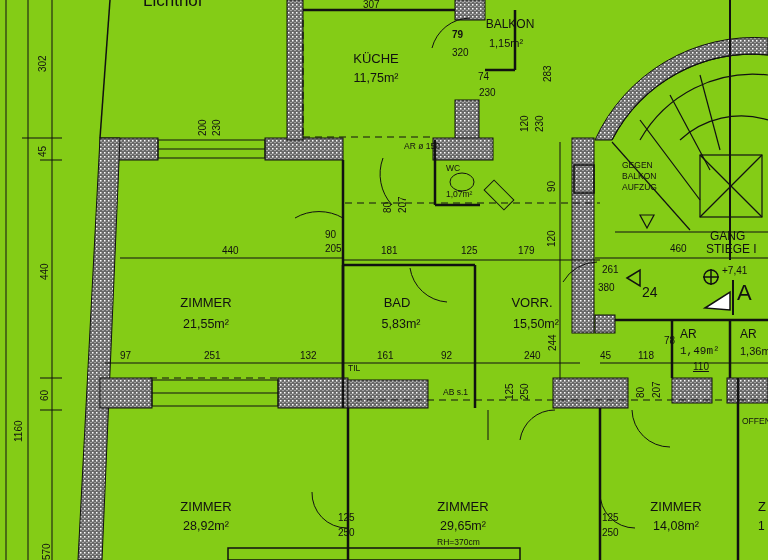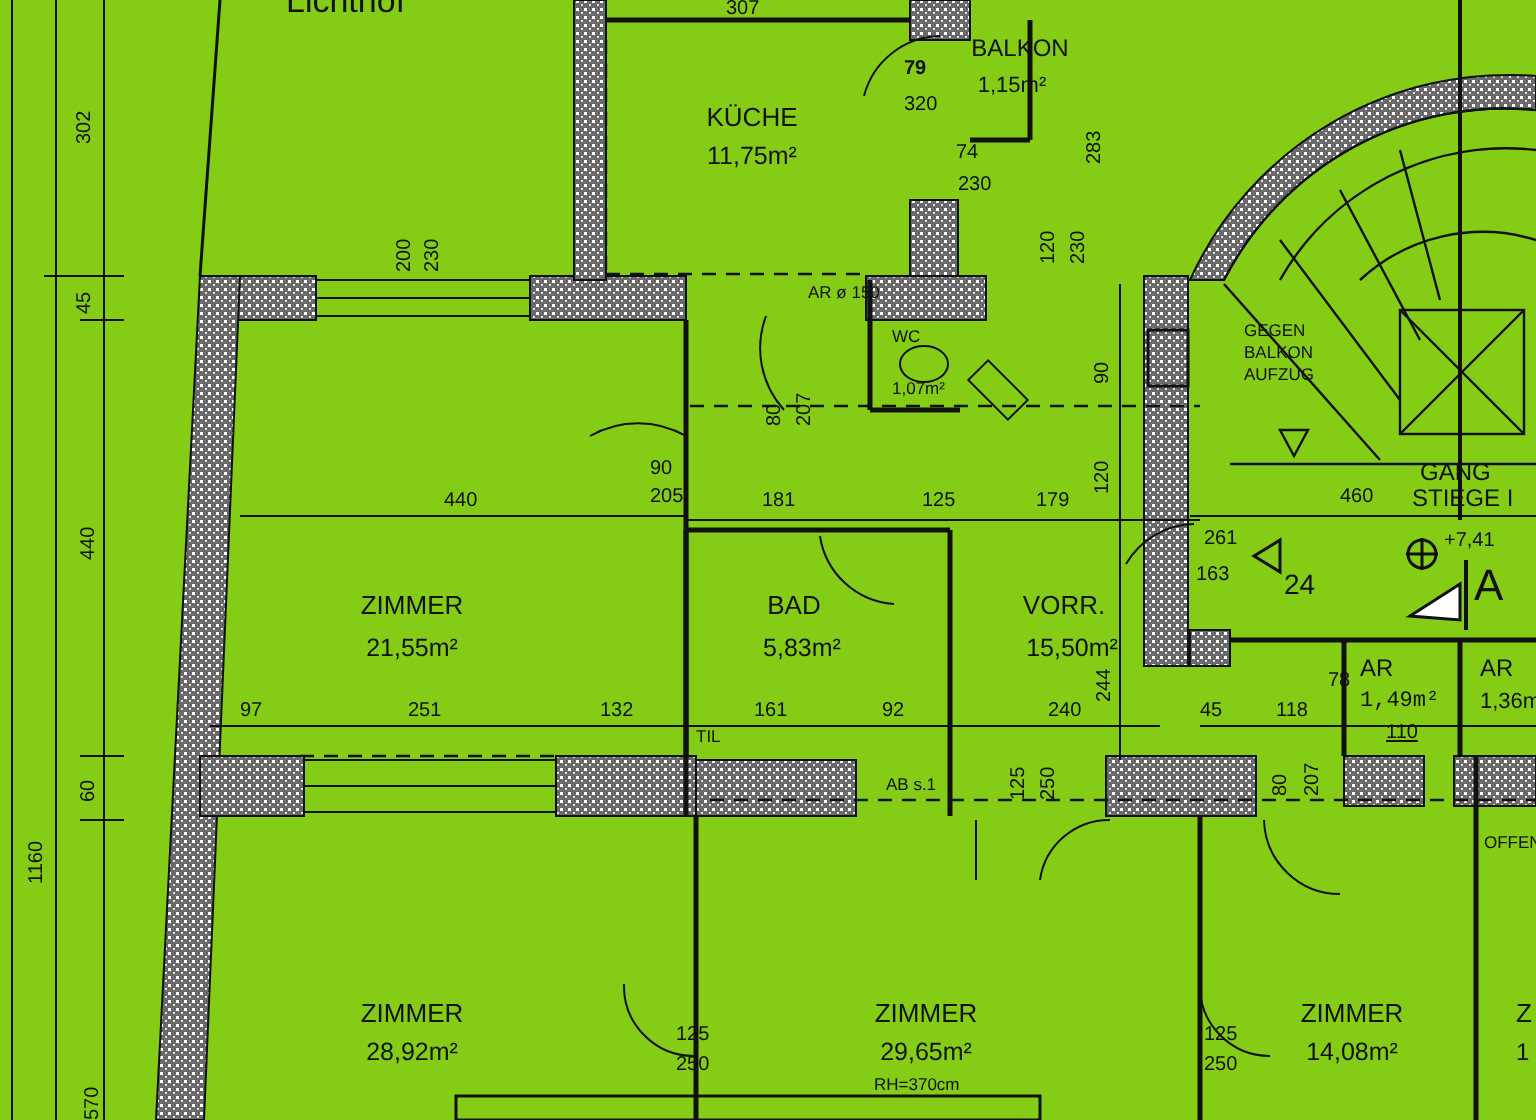--- a/index.html
+++ b/index.html
@@ -205,21 +205,21 @@
 <div class="lbl dim" style="left:204px;top:351px;">251</div>
 <div class="lbl dim" style="left:300px;top:351px;">132</div>
 <div class="lbl dim" style="left:377px;top:351px;">161</div>
 <div class="lbl dim" style="left:441px;top:351px;">92</div>
 <div class="lbl dim" style="left:524px;top:351px;">240</div>
 <div class="lbl dim" style="left:600px;top:351px;">45</div>
 <div class="lbl dim" style="left:638px;top:351px;">118</div>
 <div class="lbl dim" style="left:693px;top:362px;text-decoration:underline;">110</div>
 <div class="lbl dim" style="left:670px;top:244px;">460</div>
 <div class="lbl dim" style="left:602px;top:265px;">261</div>
-<div class="lbl dim" style="left:598px;top:283px;">163</div>
+<div class="lbl dim" style="left:598px;top:283px;">380</div>
 <div class="lbl dim" style="left:664px;top:336px;">78</div>
 <div class="lbl dim" style="left:478px;top:72px;">74</div>
 <div class="lbl dim" style="left:479px;top:88px;">230</div>
 <div class="lbl dim" style="left:452px;top:30px;font-weight:bold;">79</div>
 <div class="lbl dim" style="left:452px;top:48px;">320</div>
 <div class="lbl dim" style="left:338px;top:513px;">125</div>
 <div class="lbl dim" style="left:338px;top:528px;">250</div>
 <div class="lbl dim" style="left:602px;top:513px;">125</div>
 <div class="lbl dim" style="left:602px;top:528px;">250</div>
 

